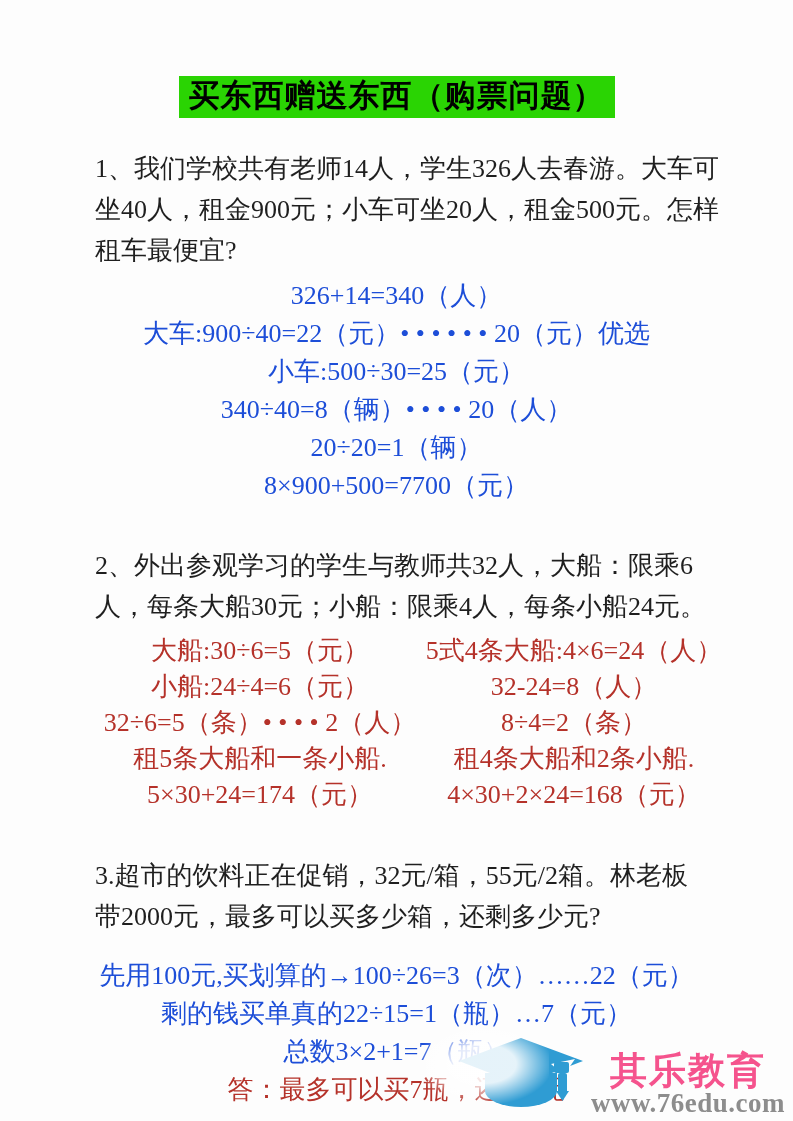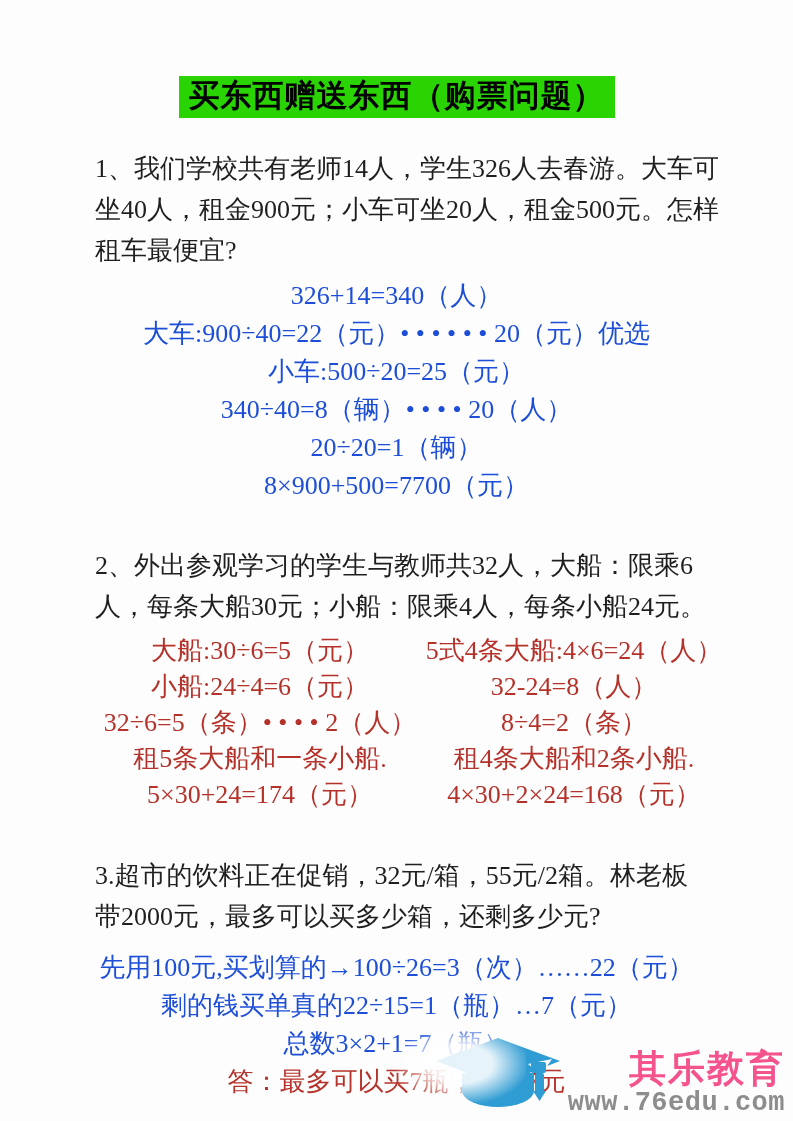--- a/index.html
+++ b/index.html
@@ -28,38 +28,38 @@
   .p2{margin-top:40px;}
   .p3{margin-top:42px;}
   .two-col{
     display:flex;margin-top:6px;
     padding:0 70px 0 95px;
     color:#b5322a;font-size:26px;
   }
   .col-left{flex:0 0 330px;text-align:center;}
   .col-right{flex:1;text-align:center;}
   .col-line{line-height:36px;white-space:nowrap;}
-  .p3 .sol{margin-top:12px;}
+  .p3 .sol{margin-top:20px;}
   .answer-line{
     color:#b5322a;font-size:26px;line-height:38px;
     text-align:center;white-space:nowrap;
   }
   .watermark{
     position:absolute;right:8px;bottom:2px;
     display:flex;align-items:flex-end;
   }
   .wm-halo{
     position:absolute;left:-36px;top:-8px;width:130px;height:78px;
     background:radial-gradient(ellipse at center,rgba(255,255,255,0.88) 35%,rgba(255,255,255,0) 75%);
     pointer-events:none;
   }
   .cap-icon{display:block;margin-right:4px;}
   .wm-text{
-    text-align:right;padding-bottom:4px;
-    font-family:Liberation Mono, monospace;
+    text-align:center;padding-bottom:4px;
+    font-family:Liberation Serif, serif;
     margin-top:14px;
   }
   .wm-brand{
     color:#f5538d;font-size:37px;font-weight:bold;line-height:40px;letter-spacing:2px;
   }
   .wm-url{
     color:#8d8d8d;font-size:27px;font-weight:bold;line-height:24px;letter-spacing:0.5px;
   }
 </style>
 </head>
@@ -73,21 +73,21 @@
 
   <section class="problem p1">
     <div class="stmt">
       <div class="stmt-line">1、我们学校共有老师14人，学生326人去春游。大车可</div>
       <div class="stmt-line">坐40人，租金900元；小车可坐20人，租金500元。怎样</div>
       <div class="stmt-line">租车最便宜?</div>
     </div>
     <div class="sol">
       <div class="sol-line">326+14=340（人）</div>
       <div class="sol-line">大车:900÷40=22（元）• • • • • • 20（元）优选</div>
-      <div class="sol-line">小车:500÷20=25（元）</div>
+      <div class="sol-line">小车:500÷30=25（元）</div>
       <div class="sol-line">340÷40=8（辆）• • • • 20（人）</div>
       <div class="sol-line">20÷20=1（辆）</div>
       <div class="sol-line">8×900+500=7700（元）</div>
     </div>
   </section>
 
   <section class="problem p2">
     <div class="stmt">
       <div class="stmt-line">2、外出参观学习的学生与教师共32人，大船：限乘6</div>
       <div class="stmt-line">人，每条大船30元；小船：限乘4人，每条小船24元。</div>

